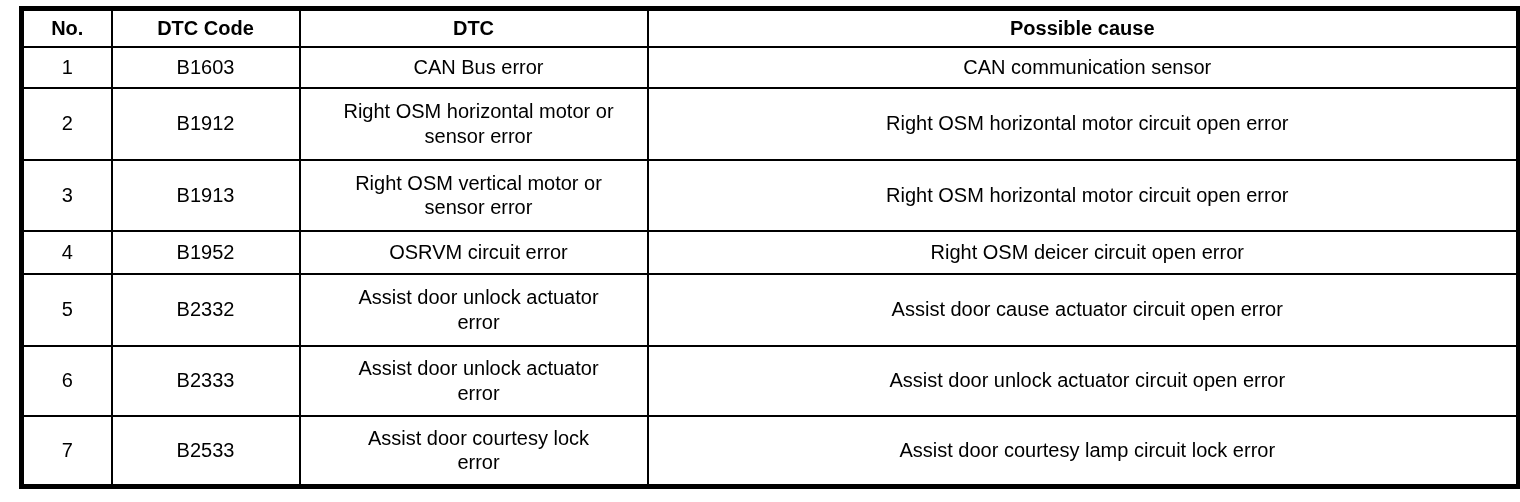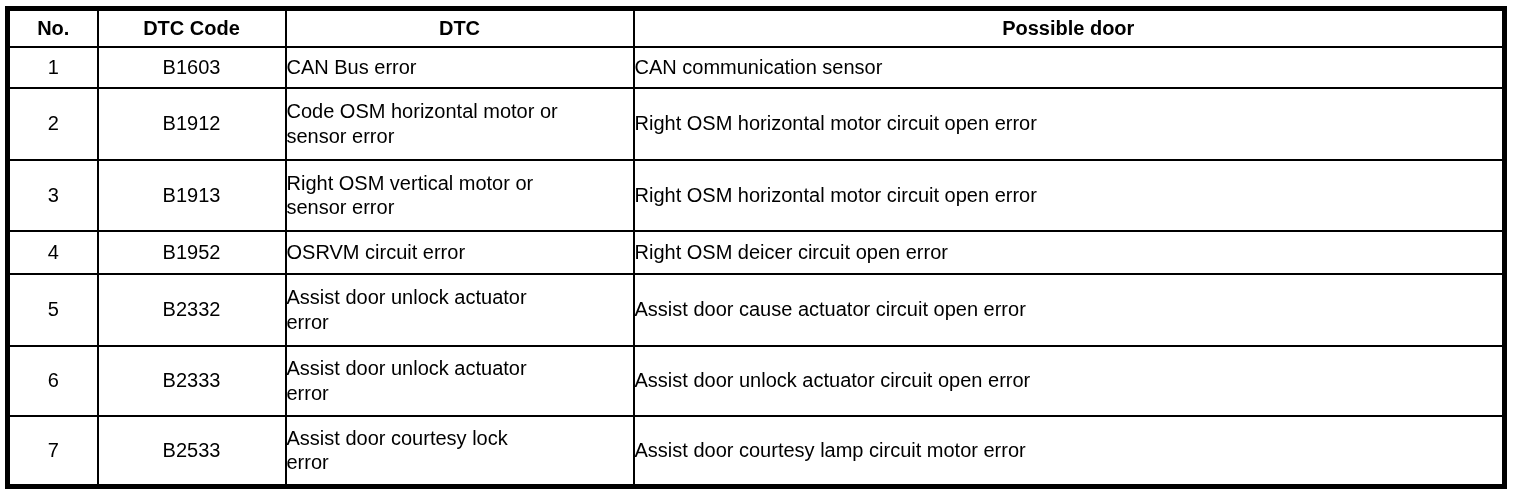--- a/index.html
+++ b/index.html
@@ -10,21 +10,21 @@
   .sheet {
     position: relative;
     width: 1520px;
     height: 502px;
     background: #ffffff;
     font-family: "Liberation Sans", sans-serif;
     color: #000000;
   }
   table.dtc-table {
     position: absolute;
-    left: 5px;
+    left: 19px;
     top: 6px;
     width: 1502px;
     border-collapse: collapse;
     table-layout: fixed;
     border: 5px solid #000000;
   }
   .dtc-table th,
   .dtc-table td {
     border: 2px solid #000000;
     font-size: 20px;
@@ -35,22 +35,22 @@
   .dtc-table th {
     font-weight: bold;
     text-align: center;
     padding: 2px 4px;
   }
   td.cell-center {
     text-align: center;
     padding: 2px 4px;
   }
   td.cell-text {
-    text-align: left;
-    padding: 3px 10px 3px 0;
+    text-align: center;
+    padding: 3px 10px 3px 20px;
     white-space: pre-line;
   }
   thead tr        { height: 38px; }
   tbody tr:nth-child(1) { height: 41px; }
   tbody tr:nth-child(2) { height: 72px; }
   tbody tr:nth-child(3) { height: 71px; }
   tbody tr:nth-child(4) { height: 43px; }
   tbody tr:nth-child(5) { height: 72px; }
   tbody tr:nth-child(6) { height: 70px; }
   tbody tr:nth-child(7) { height: 71px; }
@@ -64,34 +64,34 @@
       <col style="width:90px">
       <col style="width:188px">
       <col style="width:348px">
       <col>
     </colgroup>
     <thead>
       <tr>
         <th>No.</th>
         <th>DTC Code</th>
         <th>DTC</th>
-        <th>Possible door</th>
+        <th>Possible cause</th>
       </tr>
     </thead>
     <tbody>
       <tr>
         <td class="cell-center">1</td>
         <td class="cell-center">B1603</td>
         <td class="cell-text">CAN Bus error</td>
         <td class="cell-text">CAN communication sensor</td>
       </tr>
       <tr>
         <td class="cell-center">2</td>
         <td class="cell-center">B1912</td>
-        <td class="cell-text">Code OSM horizontal motor or
+        <td class="cell-text">Right OSM horizontal motor or
 sensor error</td>
         <td class="cell-text">Right OSM horizontal motor circuit open error</td>
       </tr>
       <tr>
         <td class="cell-center">3</td>
         <td class="cell-center">B1913</td>
         <td class="cell-text">Right OSM vertical motor or
 sensor error</td>
         <td class="cell-text">Right OSM horizontal motor circuit open error</td>
       </tr>
@@ -113,17 +113,17 @@
         <td class="cell-center">B2333</td>
         <td class="cell-text">Assist door unlock actuator
 error</td>
         <td class="cell-text">Assist door unlock actuator circuit open error</td>
       </tr>
       <tr>
         <td class="cell-center">7</td>
         <td class="cell-center">B2533</td>
         <td class="cell-text">Assist door courtesy lock
 error</td>
-        <td class="cell-text">Assist door courtesy lamp circuit motor error</td>
+        <td class="cell-text">Assist door courtesy lamp circuit lock error</td>
       </tr>
     </tbody>
   </table>
 </div>
 
 </body></html>

